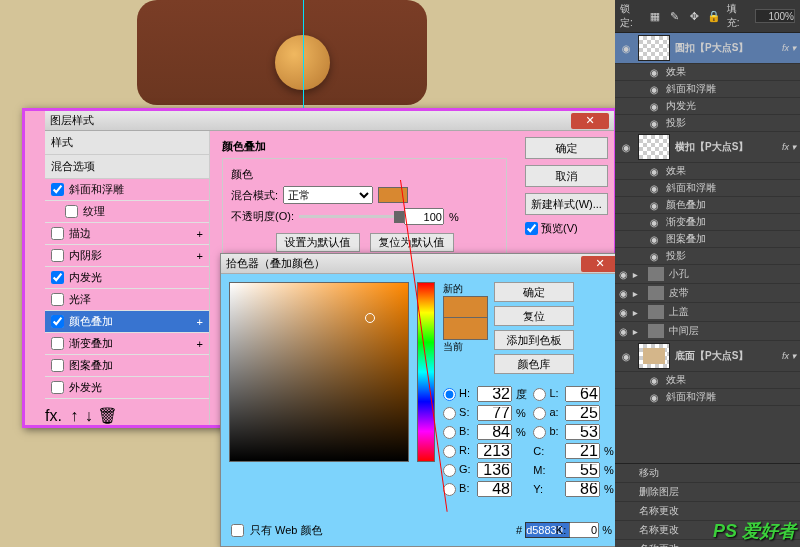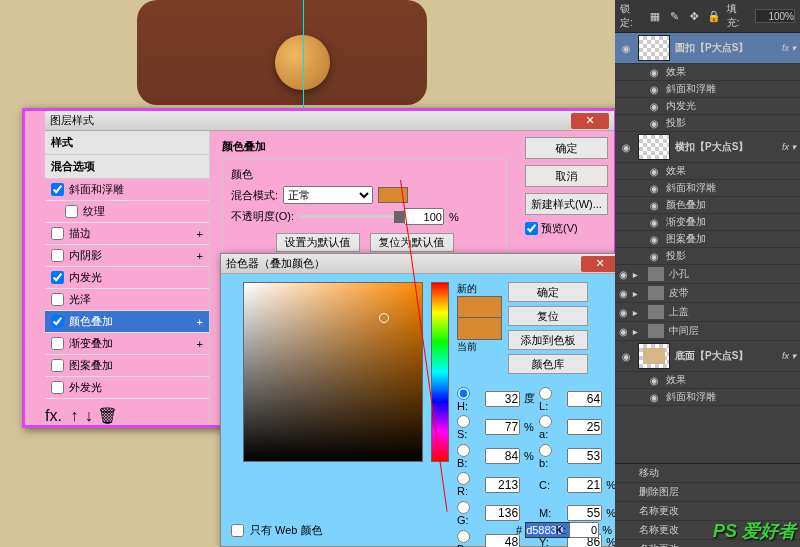--- a/index.html
+++ b/index.html
@@ -10,21 +10,21 @@
 .button-3d { position: absolute; left: 275px; top: 35px; width: 55px; height: 55px; border-radius: 50%; background: radial-gradient(circle at 35% 35%, #f0b860, #b87830); box-shadow: 0 3px 8px rgba(0,0,0,0.4); }
 
 .guide-v { position: absolute; left: 303px; top: 0; width: 1px; height: 110px; background: #00e0ff; }
 
 
 .dlg-ls { position: absolute; left: 22px; top: 108px; width: 595px; height: 320px; background: #f9a8d4; border: 3px solid #d946ef; box-shadow: 2px 2px 8px rgba(0,0,0,0.5); padding-left: 20px; }
 .dlg-ls .titlebar { background: linear-gradient(#e8e8e8, #d0d0d0); height: 20px; display: flex; align-items: center; padding: 0 5px; font-size: 11px; border-bottom: 1px solid #aaa; }
 .dlg-ls .titlebar .close-x { margin-left: auto; width: 38px; height: 16px; background: #c94a3a; color: #fff; text-align: center; font-size: 11px; line-height: 15px; border-radius: 2px; cursor: pointer; }
 .dlg-ls .body { display: flex; height: calc(100% - 20px); }
 .ls-left { width: 165px; border-right: 1px solid #ccc; display: flex; flex-direction: column; }
-.ls-left .hdr { font-size: 11px; padding: 4px 6px; border-bottom: 1px solid #ccc; background: #e4e4e4; font-weight: bold; }
+.ls-left .hdr { font-size: 11px; padding: 4px 6px; border-bottom: 1px solid #ccc; background: #e4e4e4; }
 .ls-list { flex: 1; overflow: auto; }
 .ls-list .it { display: flex; align-items: center; font-size: 11px; padding: 3px 6px; border-bottom: 1px solid #e0e0e0; cursor: pointer; }
 .ls-list .it.sel { background: #3874d0; color: #fff; }
 .ls-list .it input { margin-right: 5px; }
 
 .ls-mid { flex: 1; padding: 8px 12px; font-size: 11px; position: relative; }
 .ls-mid .sec-title { font-weight: bold; margin-bottom: 4px; }
 .ls-mid .group { border: 1px solid #ccc; padding: 8px; }
 .ls-mid .row { display: flex; align-items: center; margin: 4px 0; gap: 5px; }
 .ls-mid label { font-size: 11px; }
@@ -36,37 +36,37 @@
 .ls-mid .btn-sm { font-size: 11px; padding: 1px 8px; background: #e8e8e8; border: 1px solid #999; cursor: pointer; }
 
 .ls-right { width: 95px; padding: 6px; display: flex; flex-direction: column; gap: 6px; }
 .ls-right button { font-size: 11px; height: 22px; background: #e8e8e8; border: 1px solid #999; cursor: pointer; }
 .ls-right .chk { font-size: 11px; display: flex; align-items: center; gap: 3px; }
 
 
 .dlg-cp { position: absolute; left: 220px; top: 253px; width: 405px; height: 294px; background: #7dd3fc; border: 1px solid #888; box-shadow: 2px 2px 8px rgba(0,0,0,0.5); }
 .dlg-cp .titlebar { background: linear-gradient(#e8e8e8, #d0d0d0); height: 20px; display: flex; align-items: center; padding: 0 5px; font-size: 11px; border-bottom: 1px solid #aaa; }
 .dlg-cp .titlebar .close-x { margin-left: auto; width: 38px; height: 16px; background: #c94a3a; color: #fff; text-align: center; font-size: 11px; line-height: 15px; border-radius: 2px; cursor: pointer; }
-.dlg-cp .body { display: flex; padding: 8px; gap: 8px; height: calc(100% - 20px); margin-left: 14px; }
+.dlg-cp .body { display: flex; padding: 8px; gap: 8px; height: calc(100% - 20px); }
 
 .cp-field { width: 180px; height: 180px; position: relative; background: linear-gradient(to bottom, rgba(0,0,0,0), #000), linear-gradient(to right, #fff, hsl(32,100%,50%)); cursor: crosshair; border: 1px solid #666; }
 .cp-field .ring { position: absolute; left: 135px; top: 30px; width: 10px; height: 10px; border: 1px solid #fff; border-radius: 50%; }
 .cp-hue { width: 18px; height: 180px; background: linear-gradient(to bottom, #f00, #ff0, #0f0, #0ff, #00f, #f0f, #f00); border: 1px solid #666; cursor: pointer; }
 
 .cp-right { flex: 1; display: flex; flex-direction: column; font-size: 11px; }
 .cp-right .preview { display: flex; gap: 6px; margin-bottom: 6px; }
 .cp-right .preview-box { width: 45px; }
 .cp-right .preview-new { height: 22px; background: #d88830; border: 1px solid #666; }
 .cp-right .preview-cur { height: 22px; background: #d88830; border: 1px solid #666; border-top: none; }
 .cp-right .lbl { font-size: 10px; }
 .cp-right .btns { display: flex; flex-direction: column; gap: 4px; width: 80px; }
 .cp-right .btns button { font-size: 11px; height: 20px; background: #e8e8e8; border: 1px solid #999; cursor: pointer; }
 
 .cp-values { display: grid; grid-template-columns: auto 35px auto auto 35px auto; gap: 3px 4px; align-items: center; margin-top: 6px; font-size: 11px; }
-.cp-values input[type="text"] { width: 35px; height: 16px; font-size: 12px; text-align: right; }
+.cp-values input[type="text"] { width: 35px; height: 16px; font-size: 16px; text-align: right; }
 .cp-values input[type="radio"] { margin: 0; vertical-align: middle; }
 
 .cp-bottom { position: absolute; left: 10px; bottom: 8px; display: flex; align-items: center; gap: 6px; font-size: 11px; }
 .cp-hex { position: absolute; left: 295px; bottom: 8px; display: flex; align-items: center; gap: 3px; font-size: 11px; }
 .cp-hex input { width: 55px; height: 16px; font-size: 11px; background: #3874d0; color: #fff; border: 1px solid #333; }
 .cp-k { position: absolute; right: 12px; bottom: 8px; display: flex; align-items: center; gap: 3px; font-size: 11px; }
 .cp-k input { width: 30px; height: 16px; font-size: 11px; text-align: right; }
 
 .red-line { position: absolute; left: 400px; top: 180px; width: 1px; height: 335px; background: red; transform-origin: top; transform: rotate(-8deg); pointer-events: none; z-index: 100; }
 

